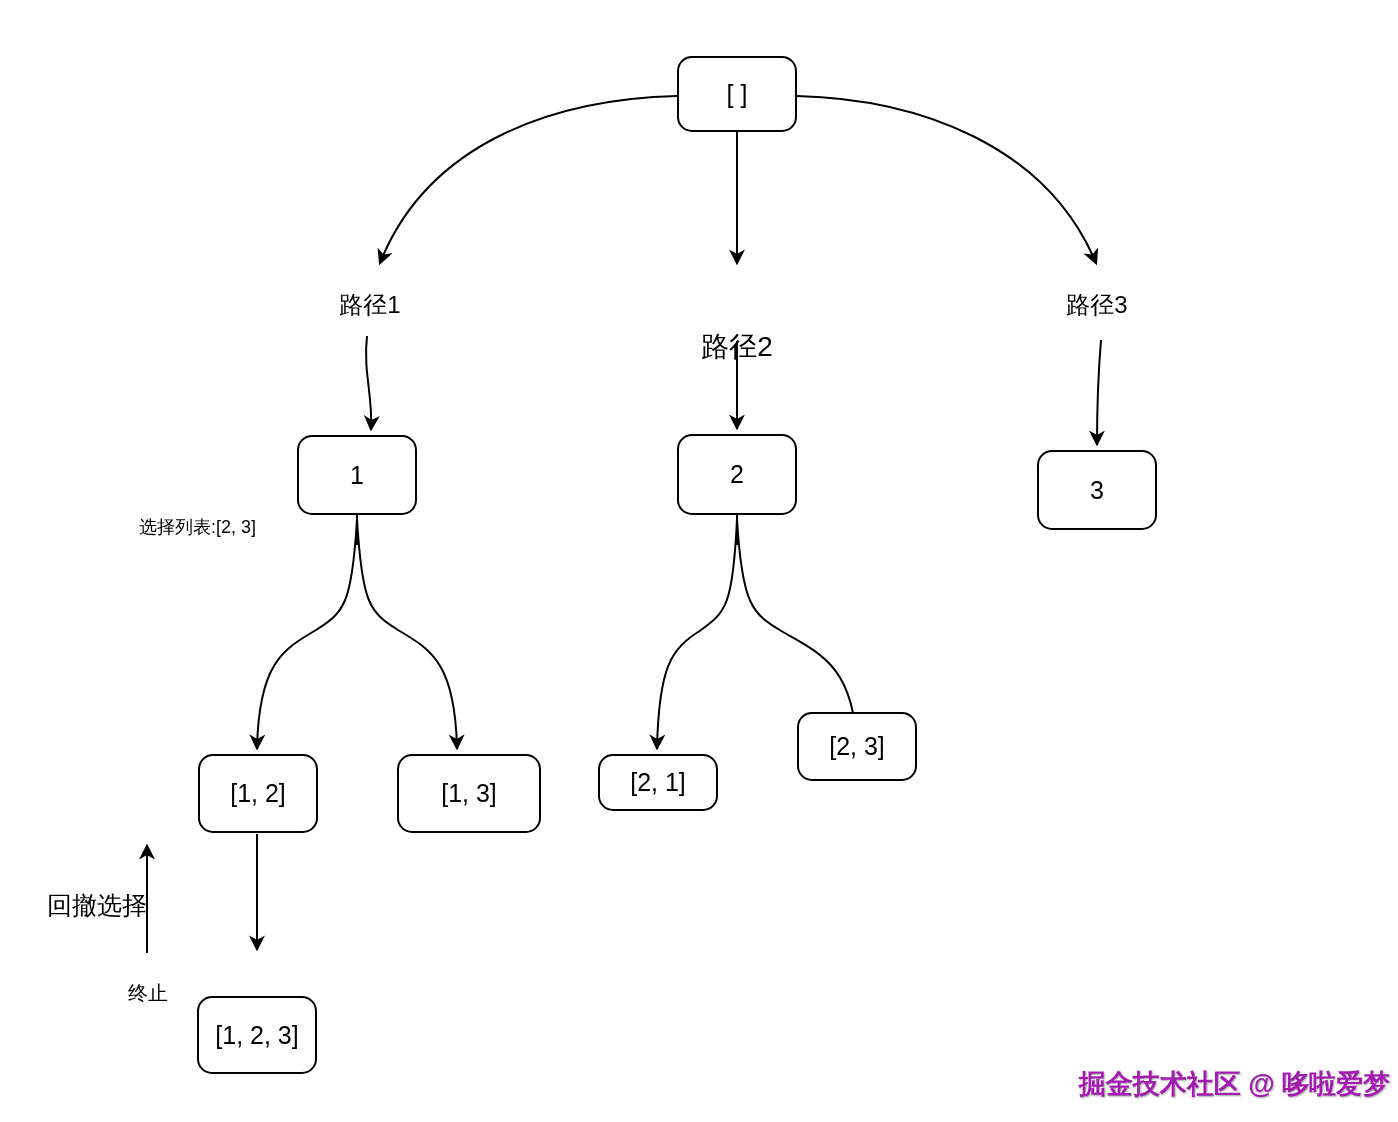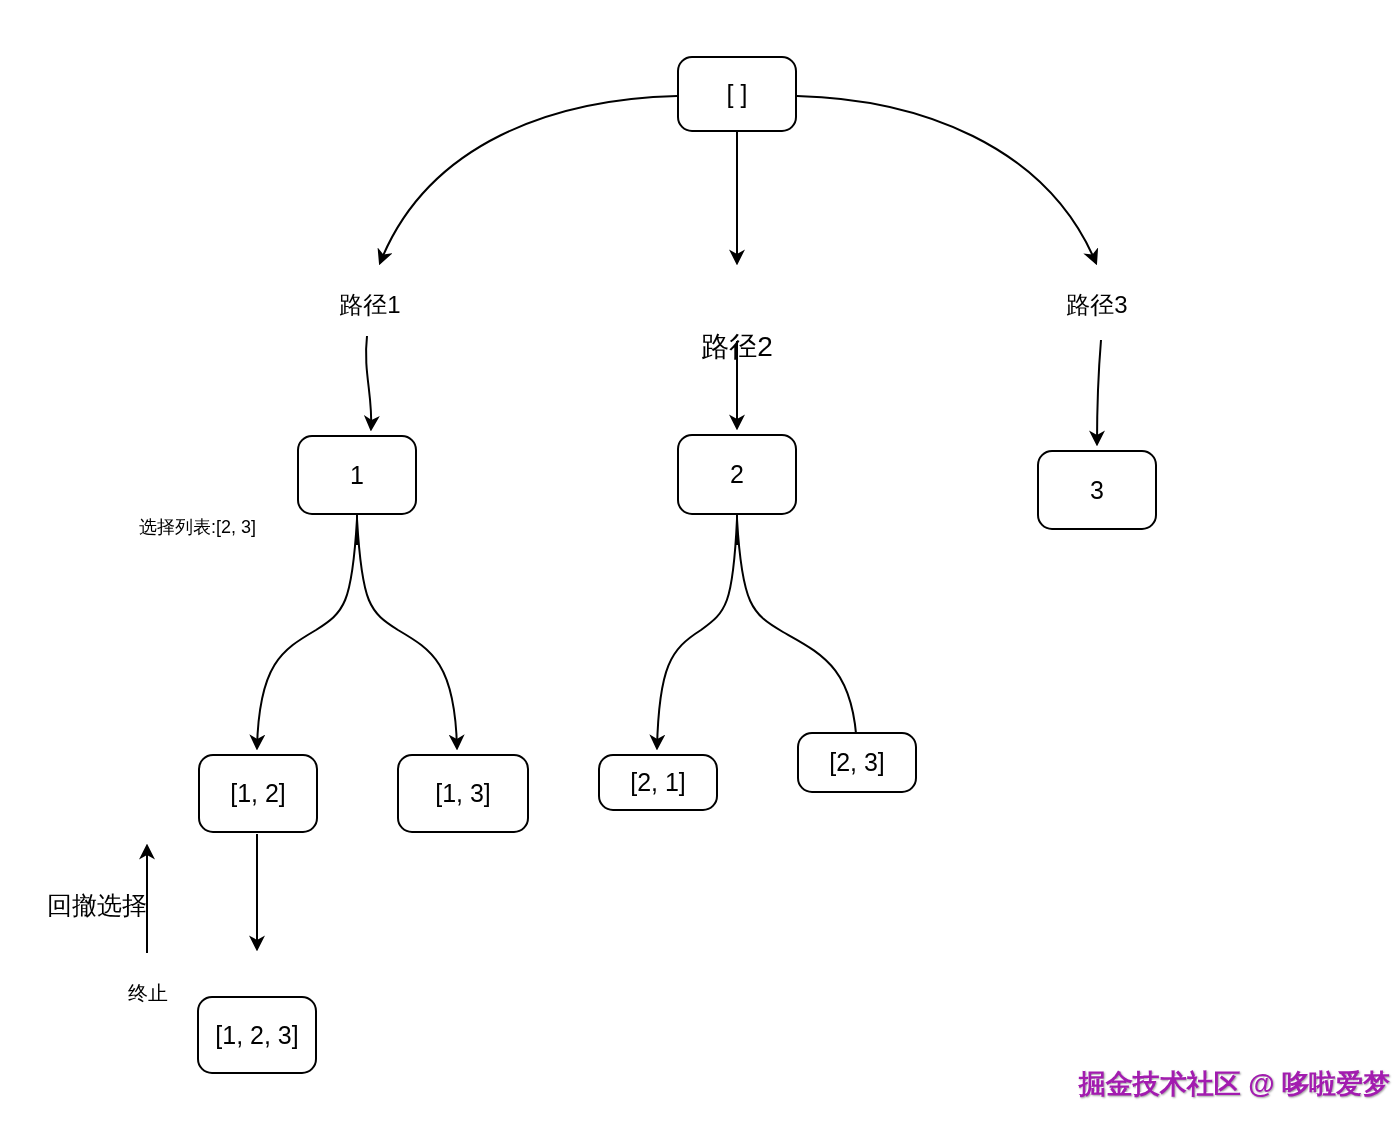--- a/index.html
+++ b/index.html
@@ -43,23 +43,23 @@
     z-index: 1;
   }
   .lbl.centered { transform: translateX(-50%); }
 
   
   .n-root { left: 677px; top: 56px;  width: 120px; height: 76px; }
   .n-1    { left: 297px; top: 435px; width: 120px; height: 80px; }
   .n-2    { left: 677px; top: 434px; width: 120px; height: 81px; }
   .n-3    { left: 1037px; top: 450px; width: 120px; height: 80px; }
   .n-12   { left: 198px; top: 754px; width: 120px; height: 79px; }
-  .n-13   { left: 397px; top: 754px; width: 132px; height: 79px; }
+  .n-13   { left: 397px; top: 754px; width: 144px; height: 79px; }
   .n-21   { left: 598px; top: 754px; width: 120px; height: 57px; }
-  .n-23   { left: 797px; top: 732px; width: 120px; height: 61px; }
+  .n-23   { left: 797px; top: 712px; width: 120px; height: 69px; }
   .n-123  { left: 197px; top: 955px; width: 120px; height: 78px; margin-top: 41px; }
 
   
   .l-p1 { left: 370px; top: 289px; font-size: 24px; }
   .l-p2 { left: 737px; top: 303px; font-size: 28px; margin-top: 25px; }
   .l-p3 { left: 1097px; top: 289px; font-size: 24px; }
   .l-choice { left: 139px; top: 515px; font-size: 18px; }
   .l-backtrack { left: 47px; top: 889px; font-size: 25px; }
   .l-terminate { left: 148px; top: 980px; font-size: 20px; }
 

